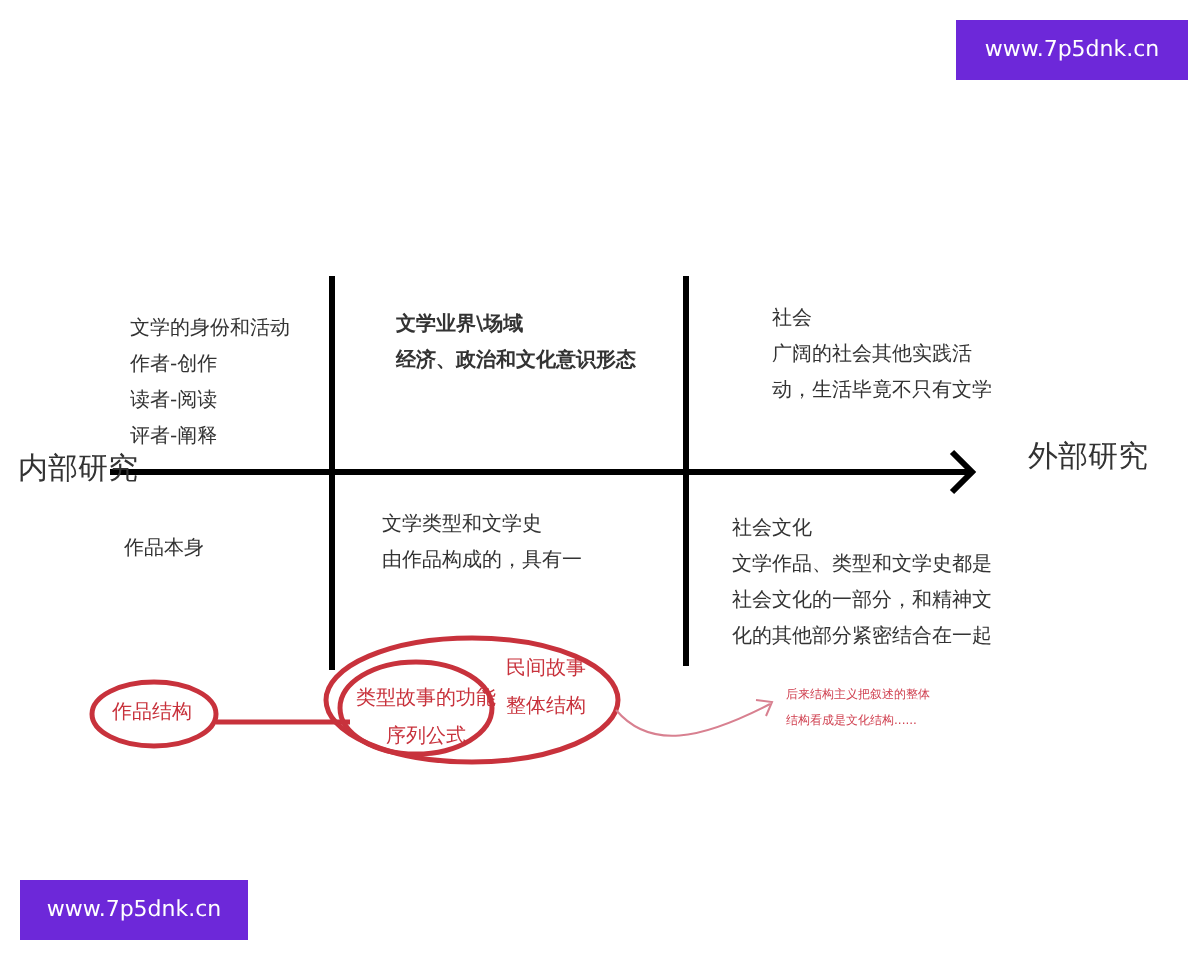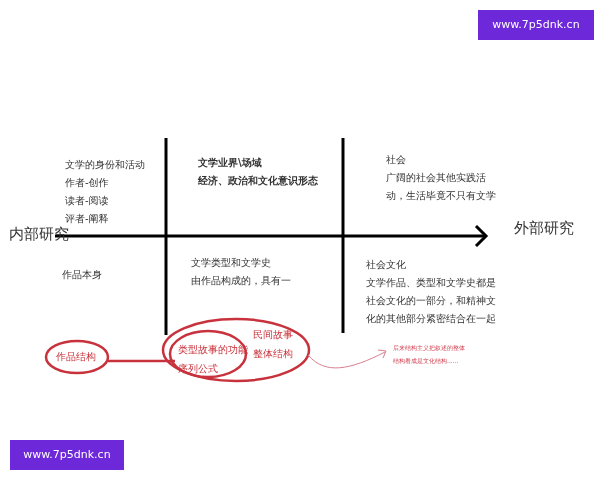--- a/index.html
+++ b/index.html
@@ -70,21 +70,21 @@
 
 <div class="abs txt" style="left:366px; top:256px;">
   <div>社会文化</div>
   <div>文学作品、类型和文学史都是</div>
   <div>社会文化的一部分，和精神文</div>
   <div>化的其他部分紧密结合在一起</div>
 </div>
 
 <div class="abs red" style="left:56px; top:347px;">作品结构</div>
 
-<div class="abs red" style="left:178px; top:340px;">
+<div class="abs red" style="left:178px; top:340px;text-align:center;">
   <div>类型故事的功能</div>
   <div>序列公式</div>
 </div>
 
 <div class="abs red" style="left:253px; top:325px;">
   <div>民间故事</div>
   <div>整体结构</div>
 </div>
 
 <div class="abs note" style="left:393px; top:341px;">

